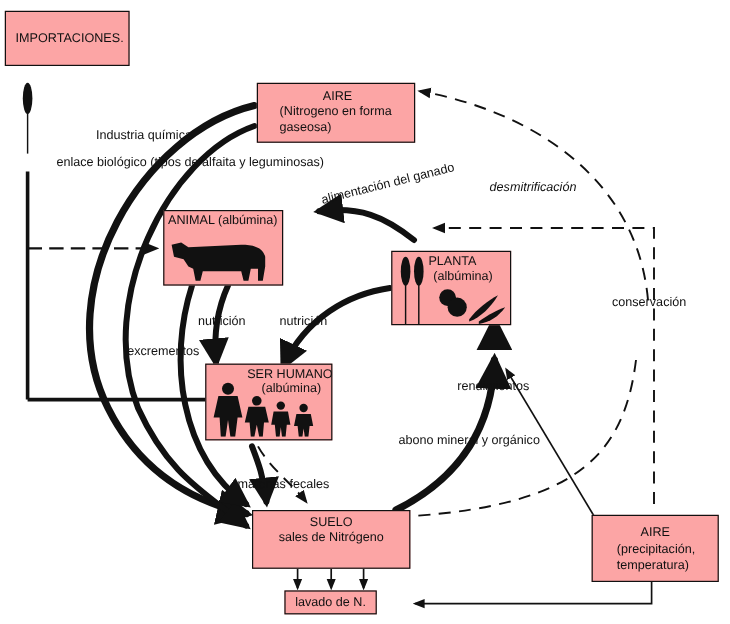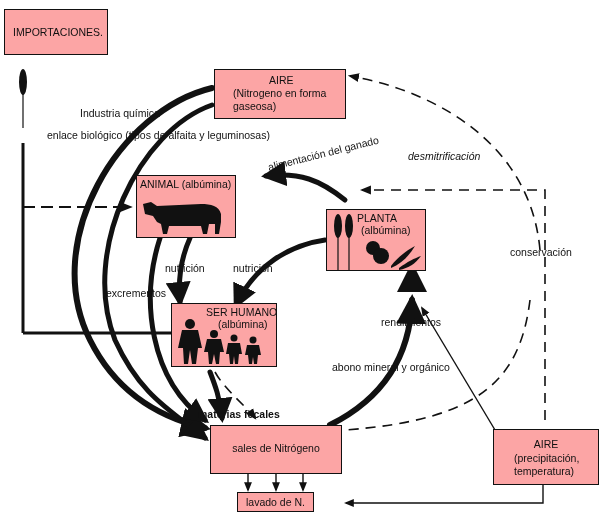--- a/index.html
+++ b/index.html
@@ -119,20 +119,21 @@
         <path d="M31,21 L45,21 L48,34 L44,34 L43,46 L40,46 L38,36 L36,46 L33,46 L32,34 L28,34 Z"></path>
       <circle cx="58" cy="20" r="3.5"></circle>
         <path d="M52,25 L64,25 L66,36 L63,36 L62,46 L59,46 L58,38 L57,46 L54,46 L53,36 L50,36 Z"></path>
       <circle cx="77" cy="22" r="3.5"></circle>
         <path d="M71,27 L83,27 L85,37 L82,37 L81,46 L78,46 L77,39 L76,46 L73,46 L72,37 L69,37 Z"></path>
     </g>
   </svg>
 </div>
 
 <div class="box" style="left:210px;top:425px;width:132px;height:49px;">
+  <div class="lbl center" style="left:0;width:100%;top:3px;">SUELO</div>
   <div class="lbl center" style="left:0;width:100%;top:16px;">sales de Nitrógeno</div>
 </div>
 
 <div class="box" style="left:237px;top:492px;width:77px;height:20px;">
   <div class="lbl center" style="left:0;width:100%;top:3px;">lavado de N.</div>
 </div>
 
 <div class="box" style="left:493px;top:429px;width:106px;height:56px;">
   <div class="lbl center" style="left:0;width:100%;top:8px;">AIRE</div>
   <div class="lbl" style="left:20px;top:22px;">(precipitación,</div>
@@ -142,13 +143,13 @@
 <div class="lbl" style="left:80px;top:107px;">Industria química</div>
 <div class="lbl" style="left:47px;top:129px;">enlace biológico (tipos de alfaita y leguminosas)</div>
 <div class="lbl" style="left:268px;top:161px;transform:rotate(-14deg);transform-origin:left center;">alimentación del ganado</div>
 <div class="lbl" style="left:408px;top:150px;font-style:italic;">desmitrificación</div>
 <div class="lbl" style="left:510px;top:246px;">conservación</div>
 <div class="lbl" style="left:165px;top:262px;">nutrición</div>
 <div class="lbl" style="left:233px;top:262px;">nutrición</div>
 <div class="lbl" style="left:106px;top:287px;">excrementos</div>
 <div class="lbl" style="left:381px;top:306px;margin-top:10px;">rendimientos</div>
 <div class="lbl" style="left:332px;top:361px;">abono mineral y orgánico</div>
-<div class="lbl" style="left:198px;top:408px;font-weight:bold;">materias fecales</div>
+<div class="lbl" style="left:198px;top:398px;">materias fecales</div>
 
 </body></html>

